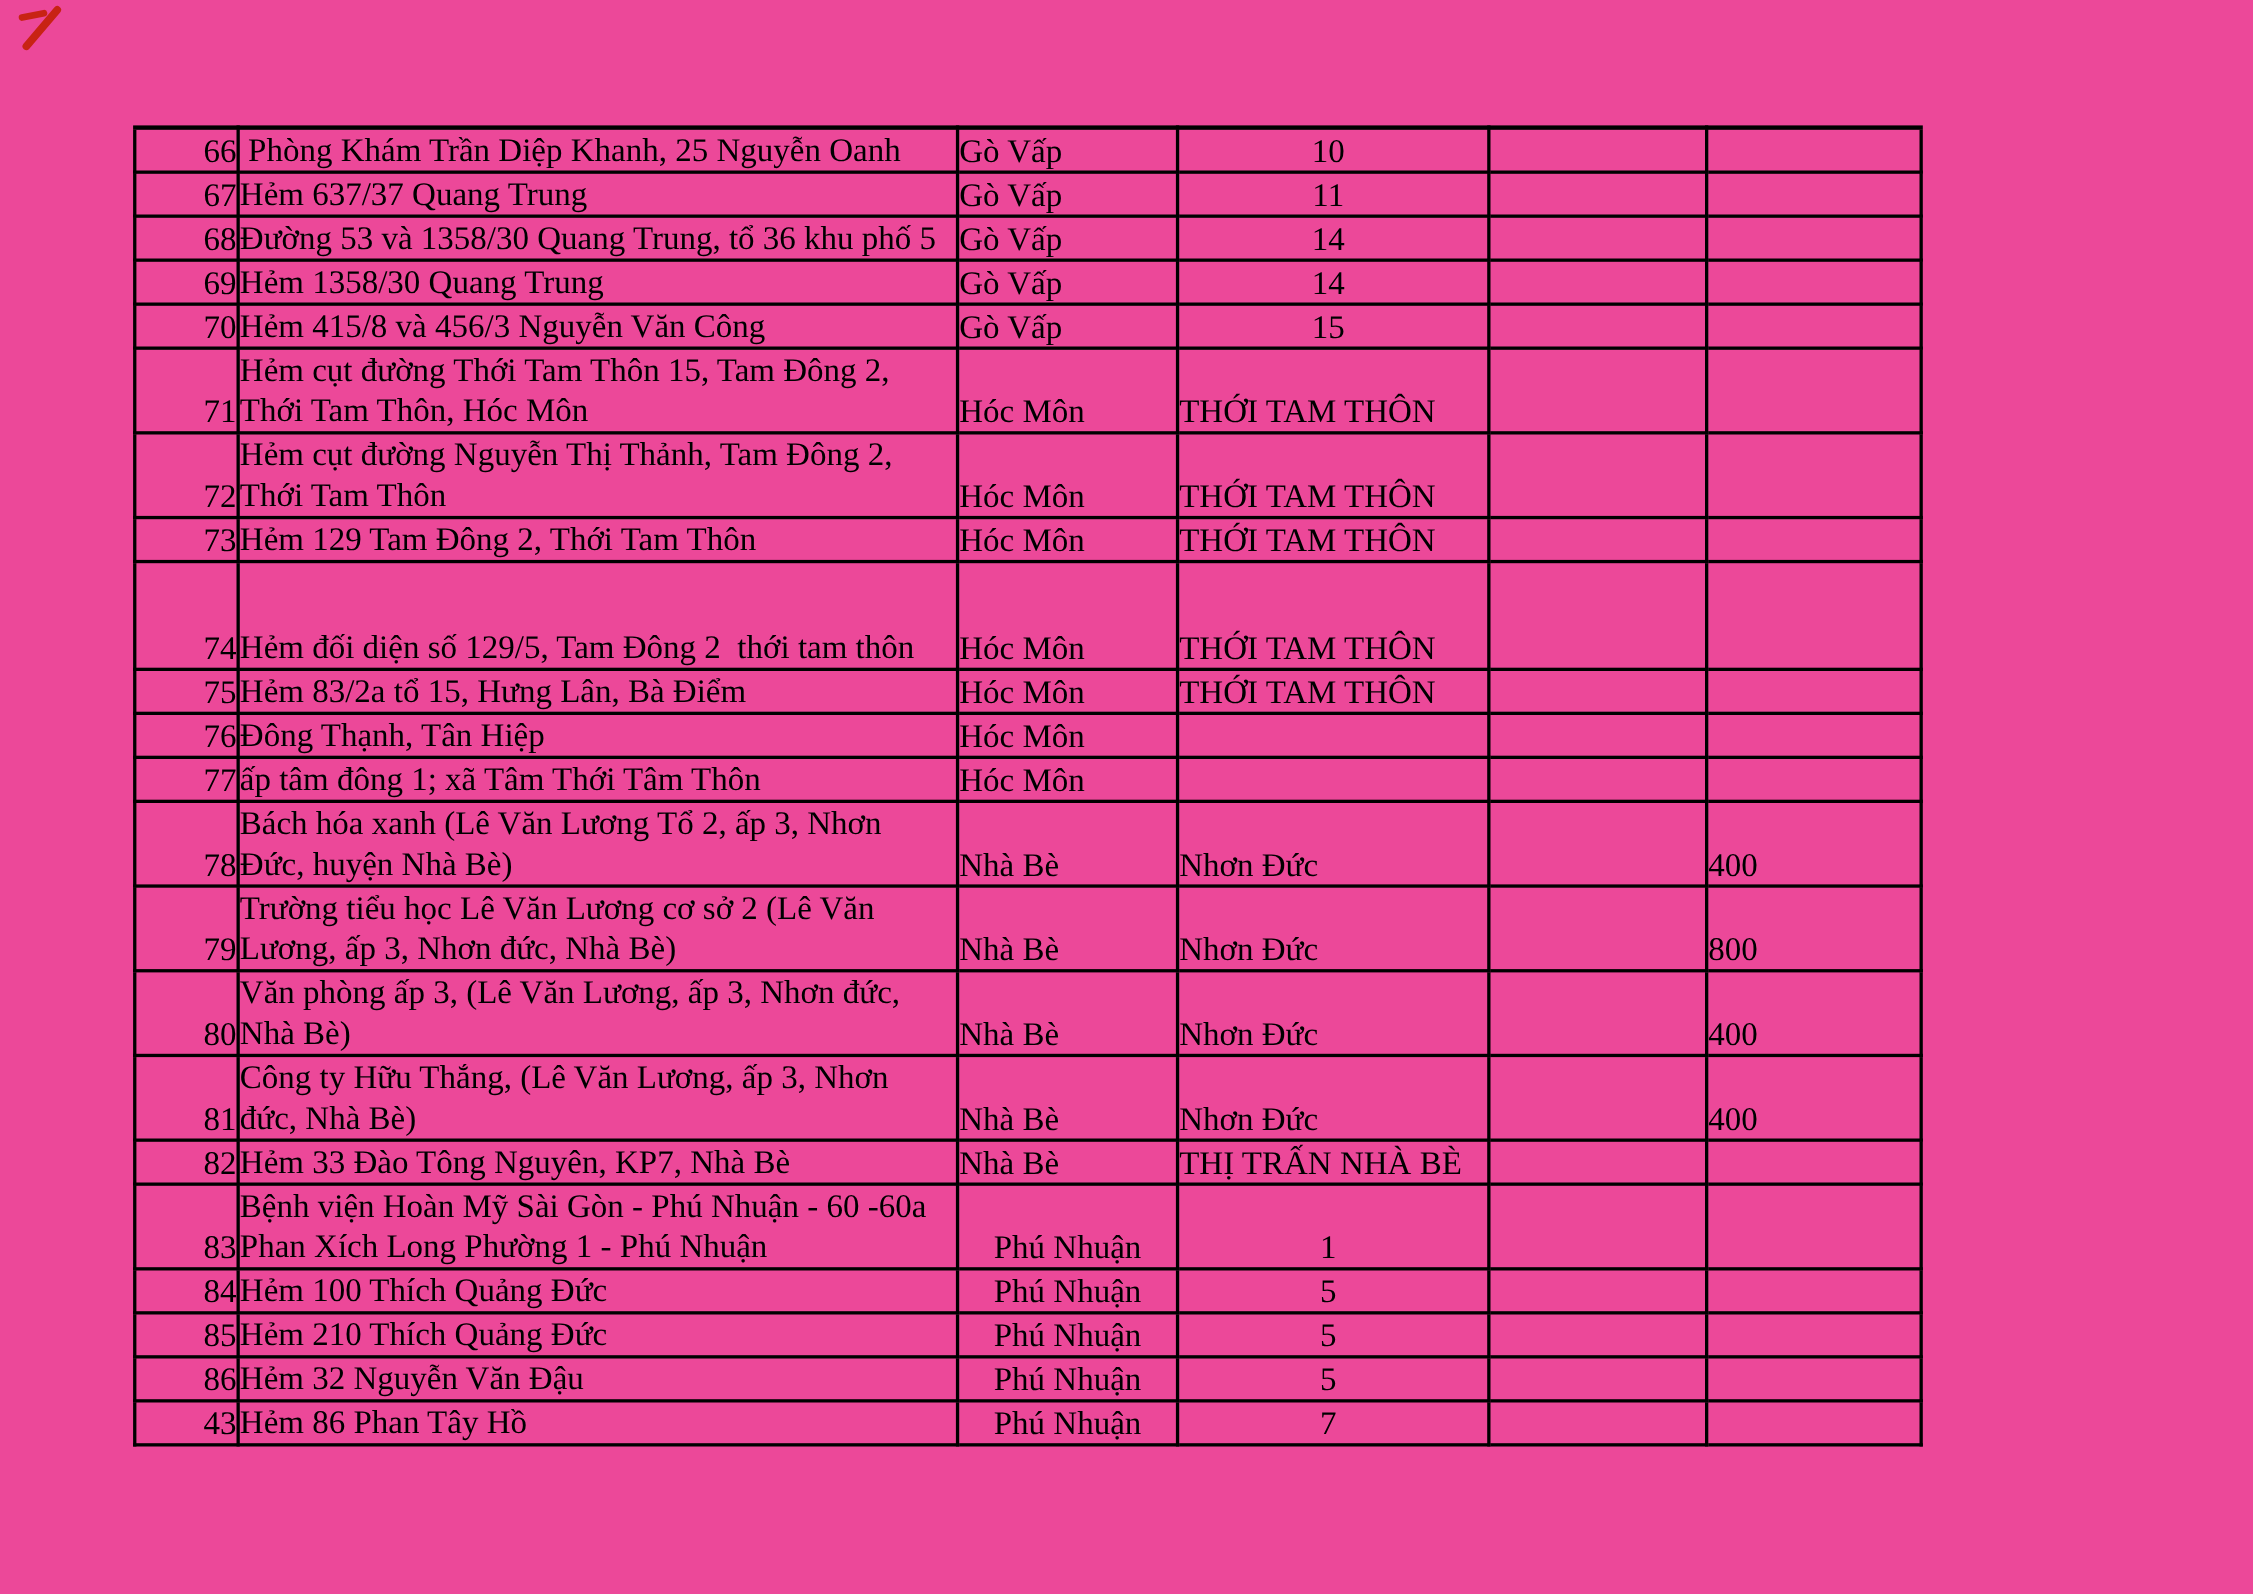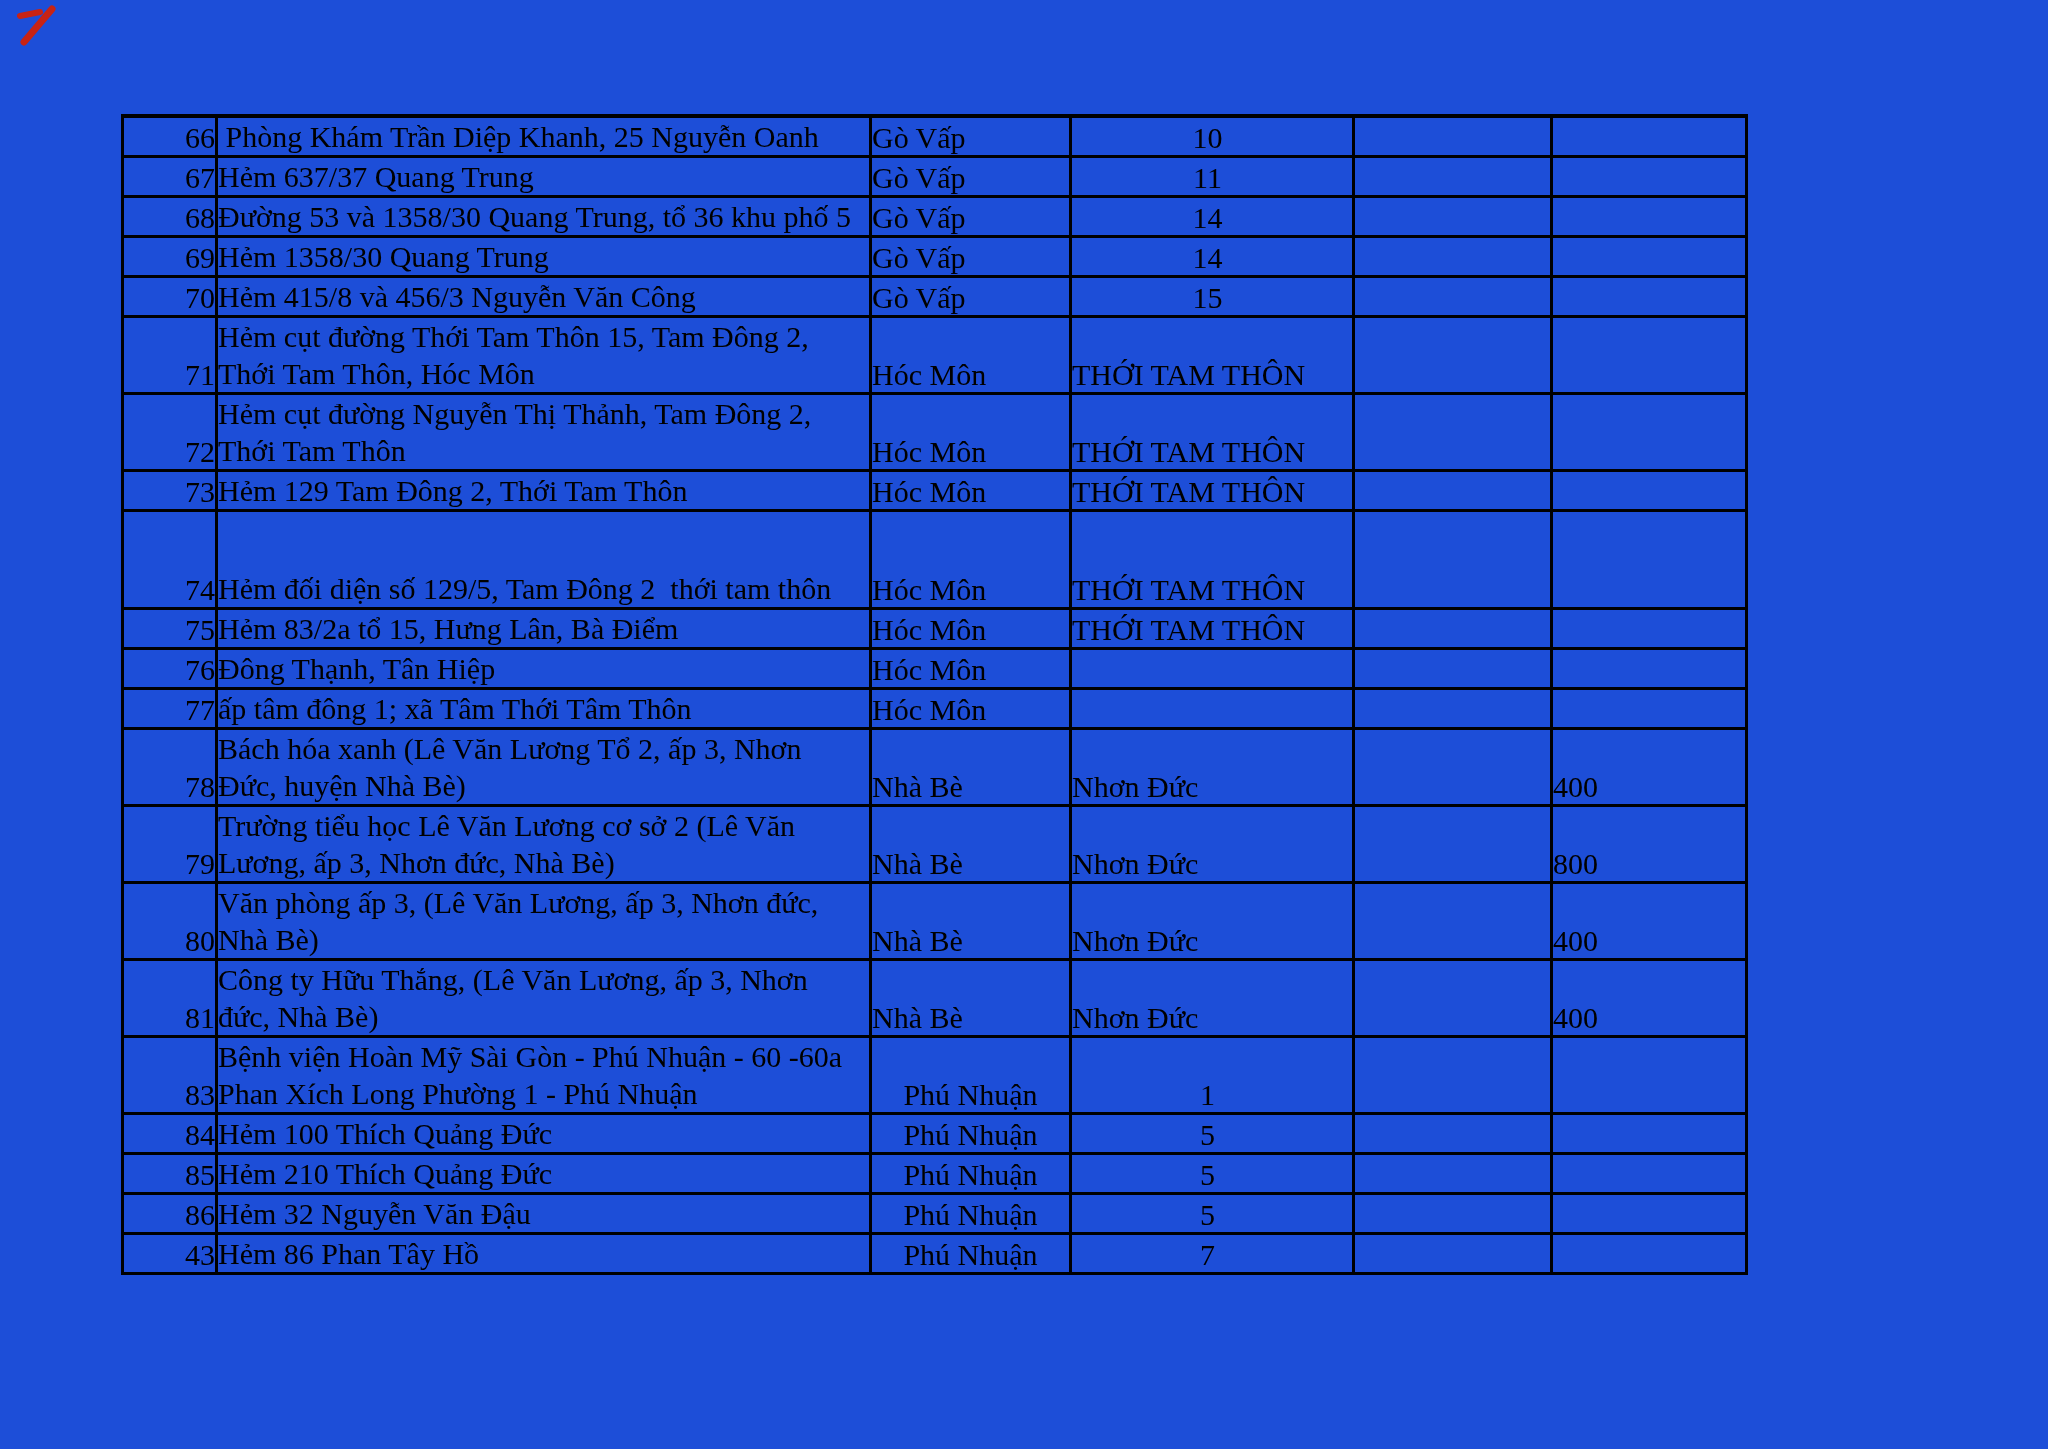--- a/index.html
+++ b/index.html
@@ -1,21 +1,21 @@
 <!DOCTYPE html>
 <html><head>
 <meta charset="utf-8">
 <style>
   html,body{margin:0;padding:0;}
   body{
     width:2048px;height:1449px;background:#ffffff;
     font-family:"Liberation Serif","DejaVu Serif",serif;
     color:#000;font-size:30px;
   }
-  .page{position:relative;width:2048px;height:1449px;background:#1d4ed8;overflow:hidden;}
+  .page{position:relative;width:2048px;height:1449px;background:#ec4899;overflow:hidden;}
   .pen-mark{position:absolute;left:6px;top:2px;}
   table.grid{
     position:absolute;left:121px;top:114px;
     border-collapse:collapse;table-layout:fixed;width:1624px;
     border:3px solid #000;border-top:4px solid #000;
   }
   table.grid td{
     border:3px solid #000;
     vertical-align:bottom;
     padding:0;overflow:hidden;
@@ -213,20 +213,30 @@
           <td class="td-stt">81</td>
           <td class="td-addr">
             <div class="addr-line">Công ty Hữu Thắng, (Lê Văn Lương, ấp 3, Nhơn</div>
             <div class="addr-line">đức, Nhà Bè)</div>
           </td>
           <td class="td-district">Nhà Bè</td>
           <td class="td-ward">Nhơn Đức</td>
           <td class="td-blank"></td>
           <td class="td-amount">400</td>
         </tr>
+        <tr class="r-s">
+          <td class="td-stt">82</td>
+          <td class="td-addr">
+            <div class="addr-line">Hẻm 33 Đào Tông Nguyên, KP7, Nhà Bè</div>
+          </td>
+          <td class="td-district">Nhà Bè</td>
+          <td class="td-ward">THỊ TRẤN NHÀ BÈ</td>
+          <td class="td-blank"></td>
+          <td class="td-amount"></td>
+        </tr>
         <tr class="r-d">
           <td class="td-stt">83</td>
           <td class="td-addr">
             <div class="addr-line">Bệnh viện Hoàn Mỹ Sài Gòn - Phú Nhuận - 60 -60a</div>
             <div class="addr-line">Phan Xích Long Phường 1 - Phú Nhuận</div>
           </td>
           <td class="td-district center mid">Phú Nhuận</td>
           <td class="td-ward num mid">1</td>
           <td class="td-blank"></td>
           <td class="td-amount"></td>

